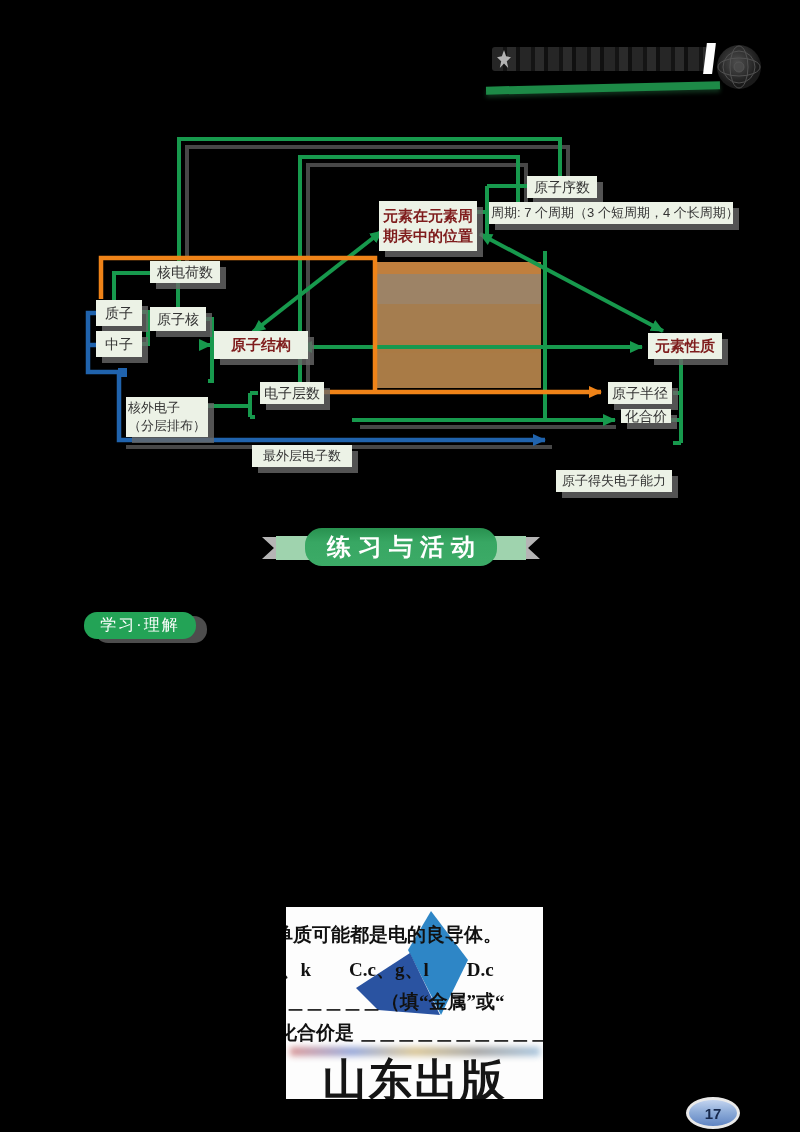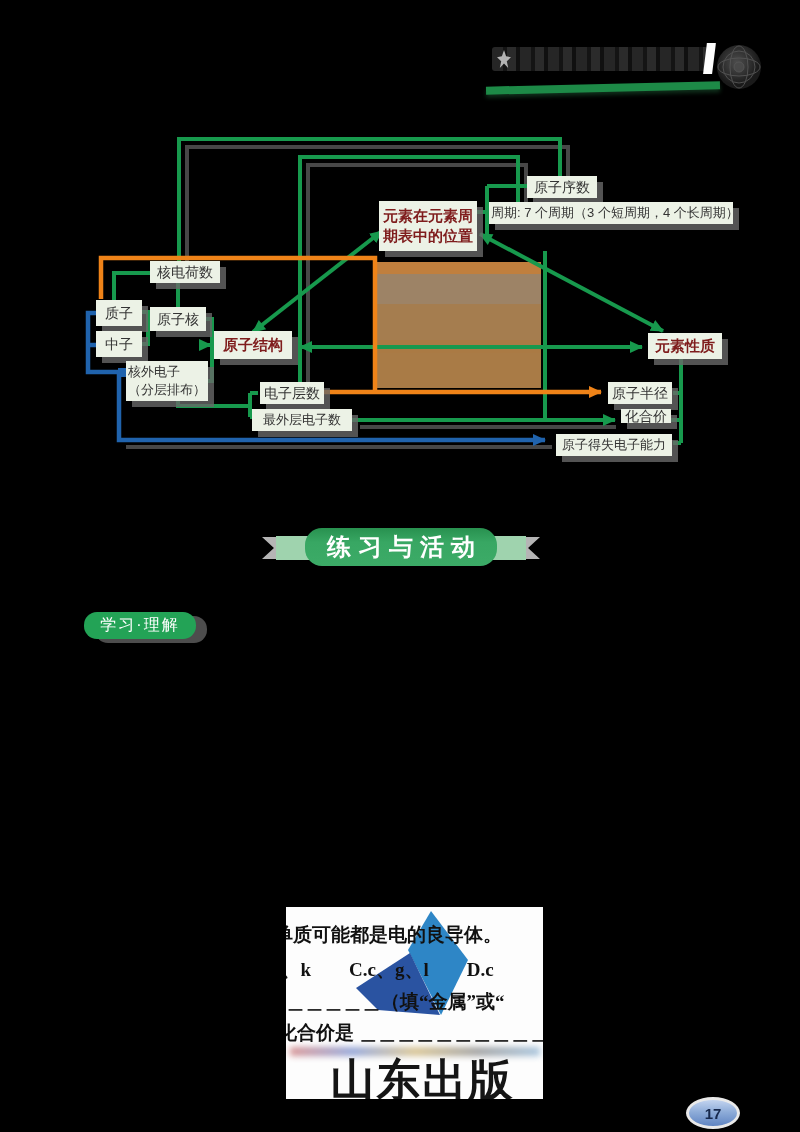--- a/index.html
+++ b/index.html
@@ -13,42 +13,42 @@
   .hdr-stripe{position:absolute;left:486px;top:84px;width:234px;height:8px;background:#1d8a47;
     transform:rotate(-1.3deg);box-shadow:0 3px 4px rgba(20,60,35,.8);}
   .hdr-star{position:absolute;left:497px;top:50px;width:14px;height:18px;background:#cfcfcf;
     clip-path:polygon(50% 0,65% 35%,100% 40%,70% 62%,80% 100%,50% 75%,20% 100%,30% 62%,0 40%,35% 35%);opacity:.85;}
   
   .node{position:absolute;background:#ecf2e6;color:#333;display:flex;align-items:center;justify-content:center;
     font-size:14px;line-height:1.35;white-space:pre-line;
     box-shadow:6px 6px 0 rgba(104,104,104,.8);}
   .node.bold{font-weight:bold;color:#7f1d1d;font-size:15px;}
   .node.row{justify-content:flex-start;padding-left:2px;font-size:13px;white-space:nowrap;}
-  .node.small{font-size:13px;}
+  .node.small{font-size:13px;margin-top:36px;}
   
   .rib-gray{position:absolute;top:537px;width:46px;height:22px;background:#b5b5b5;}
   .rib-gray.l{left:262px;clip-path:polygon(0 0,100% 0,100% 100%,0 100%,26% 50%);}
   .rib-gray.r{left:494px;clip-path:polygon(0 0,100% 0,74% 50%,100% 100%,0 100%);}
   .rib-green{position:absolute;top:536px;width:52px;height:24px;background:#9fd3ae;}
   .rib-green.l{left:276px;} .rib-green.r{left:474px;}
   .banner-pill{position:absolute;left:305px;top:528px;width:192px;height:38px;border-radius:17px;
     background:linear-gradient(180deg,#28914f 0%,#38a763 38%,#3cab67 100%);
     display:flex;align-items:center;justify-content:center;color:#fff;font-weight:bold;
     font-size:24px;letter-spacing:7px;text-indent:7px;}
   
   .badge{position:absolute;left:84px;top:612px;width:112px;height:27px;border-radius:13px;background:#23a356;
     color:#fff;font-size:16px;display:flex;align-items:center;justify-content:center;letter-spacing:2px;
     box-shadow:11px 4px 0 rgba(90,90,90,.85);}
   
   .panel{position:absolute;left:286px;top:907px;width:257px;height:192px;background:#fdfdfd;overflow:hidden;}
   .frag{position:absolute;color:#111;font-family:"Liberation Serif","DejaVu Serif",serif;font-weight:bold;
     font-size:19px;white-space:nowrap;z-index:3;}
   .artifact{position:absolute;left:4px;top:140px;width:250px;height:9px;filter:blur(3px);opacity:.6;
     background:linear-gradient(90deg,#c05050,#4f6cc0,#c0a050,#666,#70a0c8);}
-  .pub-cn{position:absolute;left:8px;top:152px;width:257px;text-align:center;color:#151515;
+  .pub-cn{position:absolute;left:0;top:152px;width:257px;text-align:center;color:#151515;
     font-family:"Liberation Serif","DejaVu Serif",serif;font-weight:bold;font-size:44px;line-height:1;
     letter-spacing:2px;white-space:nowrap;z-index:3;}
   .logo-svg{position:absolute;left:60px;top:0px;z-index:2;}
   
   .pagenum{position:absolute;left:686px;top:1065px;width:54px;height:32px;border-radius:50%;
     background:linear-gradient(180deg,#c3d4ef 0%,#8fadd9 45%,#5f84c2 100%);
     border:3px solid #e9e9e9;box-sizing:border-box;display:flex;align-items:center;justify-content:center;
     color:#17294d;font-size:15px;font-weight:bold;margin-top:32px;}
   svg{position:absolute;left:0;top:0;}
 </style>
@@ -146,21 +146,21 @@
       <path d="M96,345 L88,345"></path>
       <path d="M119,372 L119,440 L545,440" marker-end="url(#ab)"></path>
       <rect x="118" y="368" width="9" height="9" fill="#2063ad" stroke="none"></rect>
     </g>
   </svg>
 
   <div class="node" style="left:150px;top:261px;width:70px;height:22px">核电荷数</div>
   <div class="node" style="left:96px;top:300px;width:46px;height:26px">质子</div>
   <div class="node" style="left:96px;top:331px;width:46px;height:26px">中子</div>
   <div class="node" style="left:150px;top:307px;width:56px;height:24px">原子核</div>
-  <div class="node bold" style="left:214px;top:331px;width:78px;height:28px">原子结构</div>
+  <div class="node bold" style="left:214px;top:331px;width:94px;height:28px">原子结构</div>
   <div class="node small" style="left:126px;top:361px;width:82px;height:40px">核外电子
 （分层排布）</div>
   <div class="node" style="left:260px;top:382px;width:64px;height:22px">电子层数</div>
   <div class="node small" style="left:252px;top:409px;width:100px;height:22px">最外层电子数</div>
   <div class="node bold" style="left:379px;top:201px;width:98px;height:50px">元素在元素周
 期表中的位置</div>
   <div class="node" style="left:527px;top:176px;width:70px;height:22px">原子序数</div>
   <div class="node row" style="left:489px;top:202px;width:242px;height:22px">周期: 7 个周期（3 个短周期，4 个长周期）</div>
   <div class="node bold" style="left:648px;top:333px;width:74px;height:26px">元素性质</div>
   <div class="node" style="left:608px;top:382px;width:64px;height:22px">原子半径</div>

